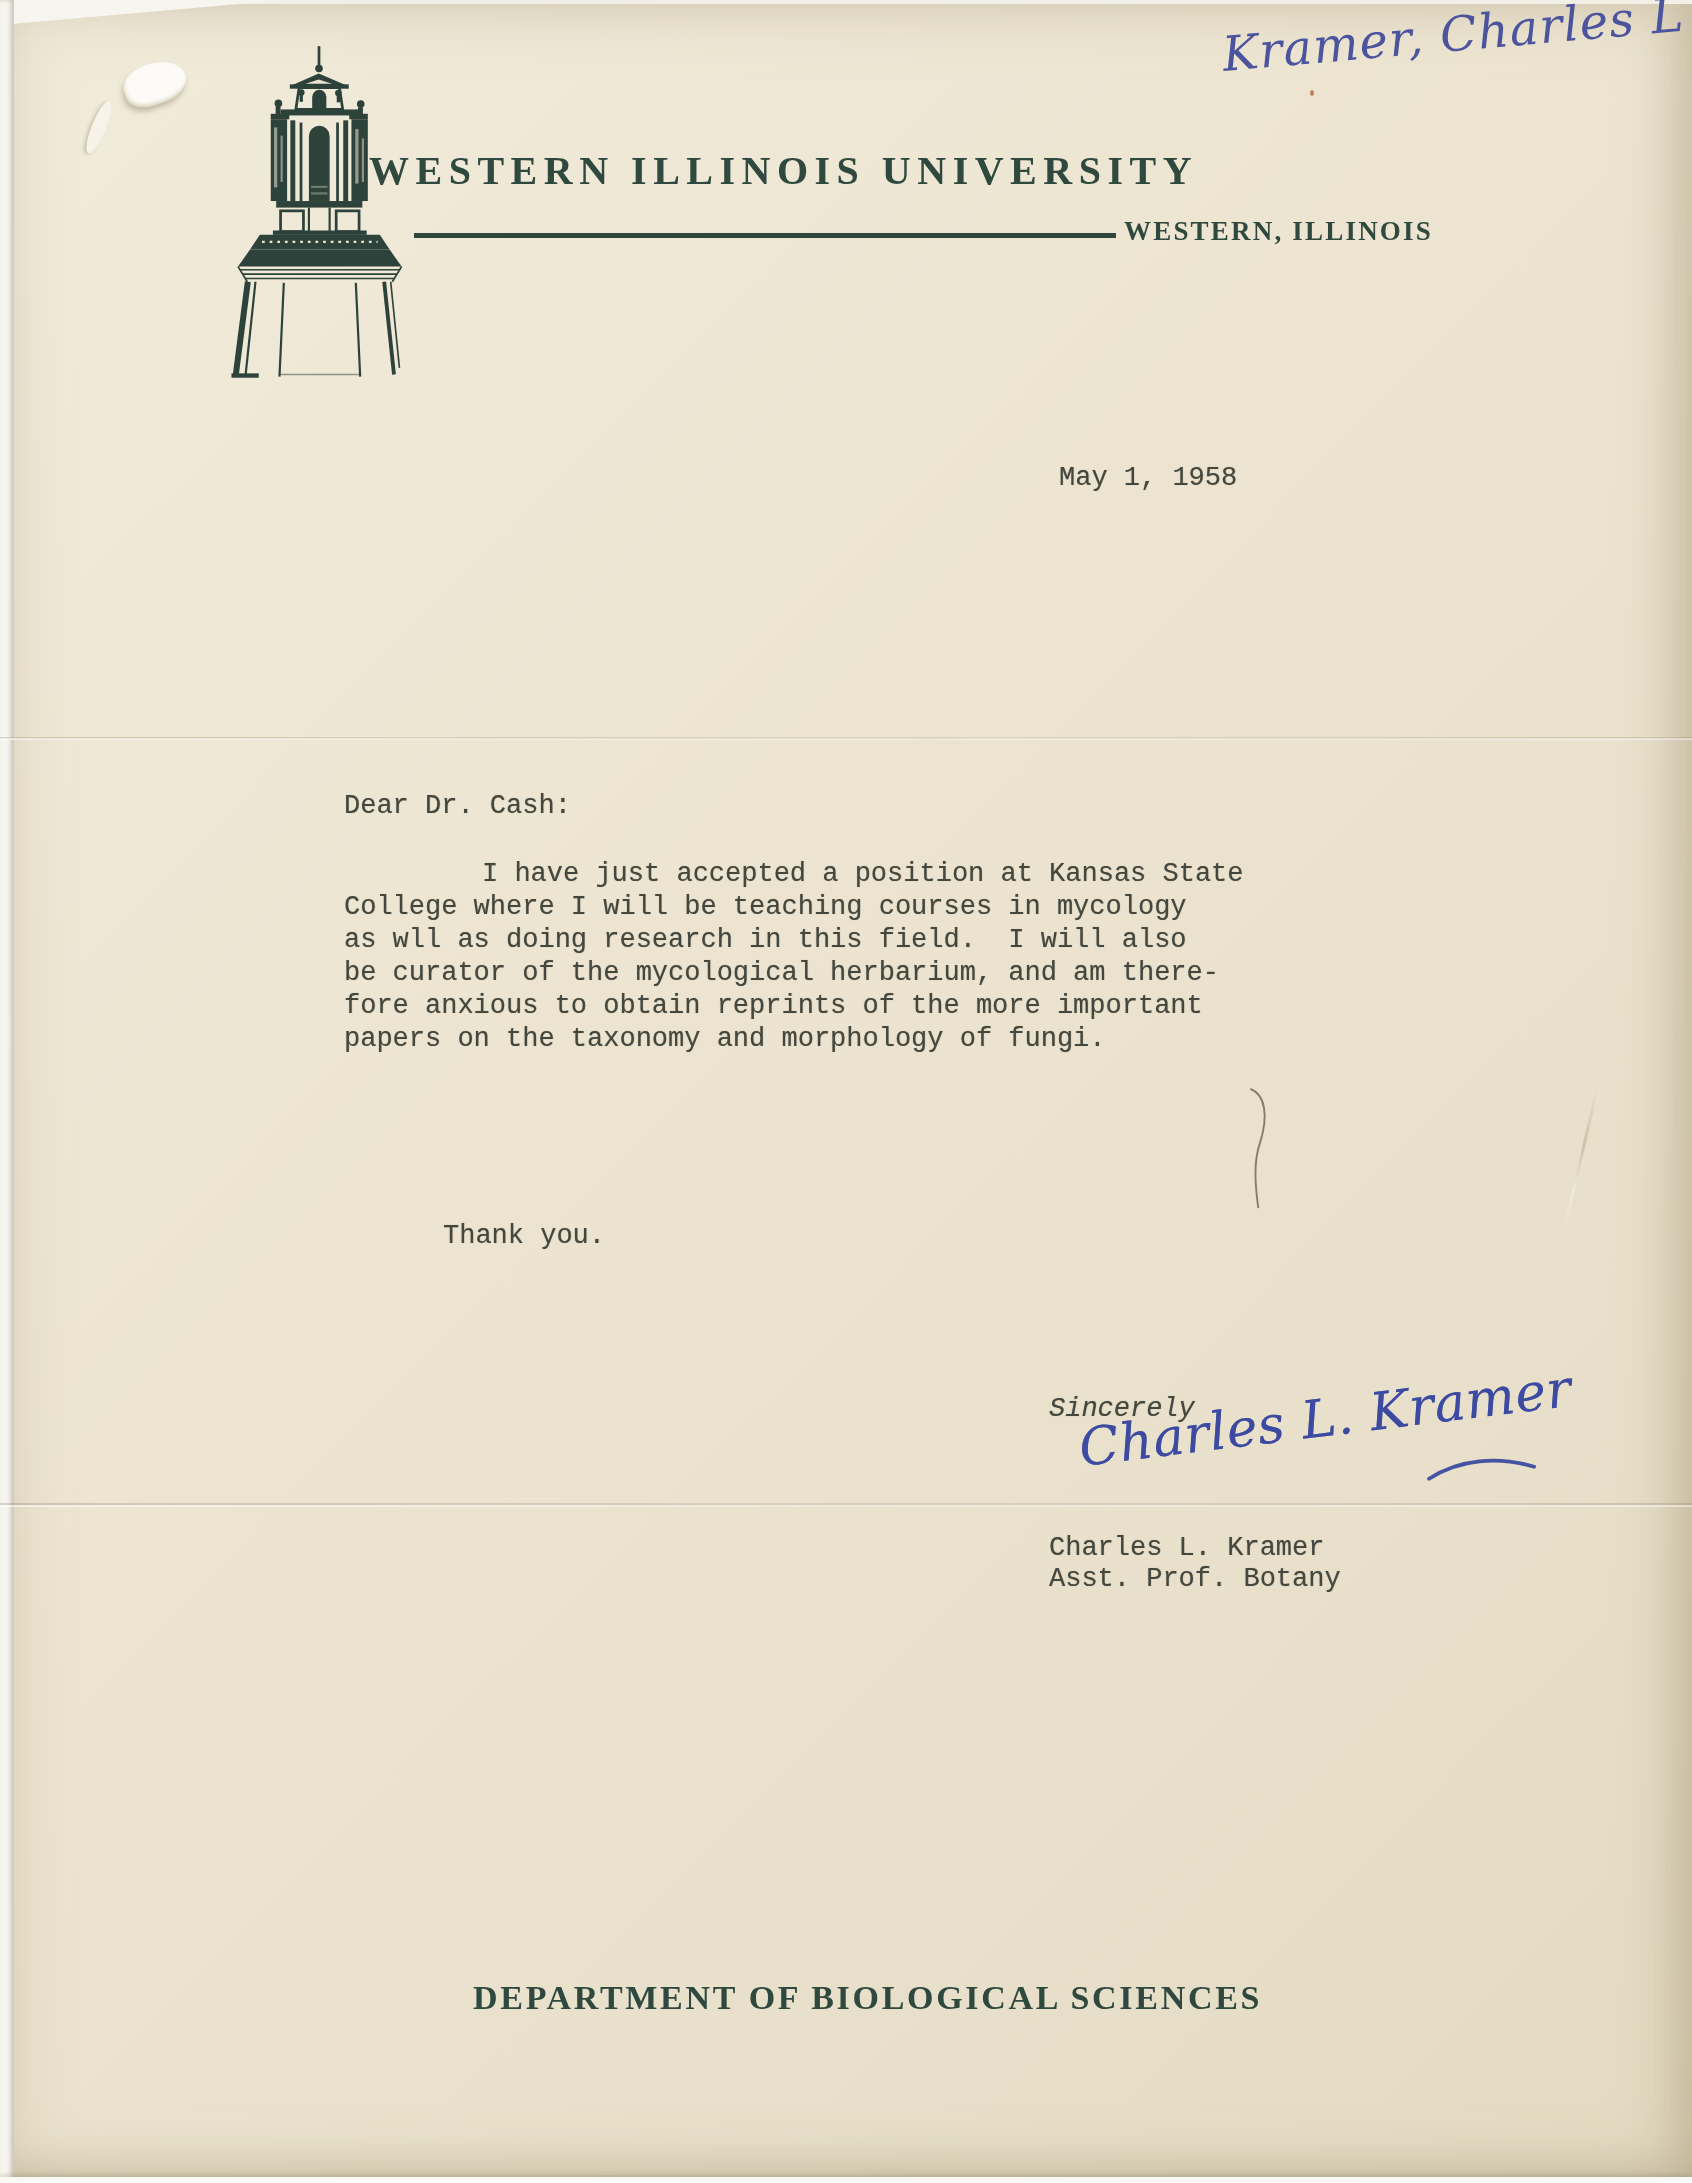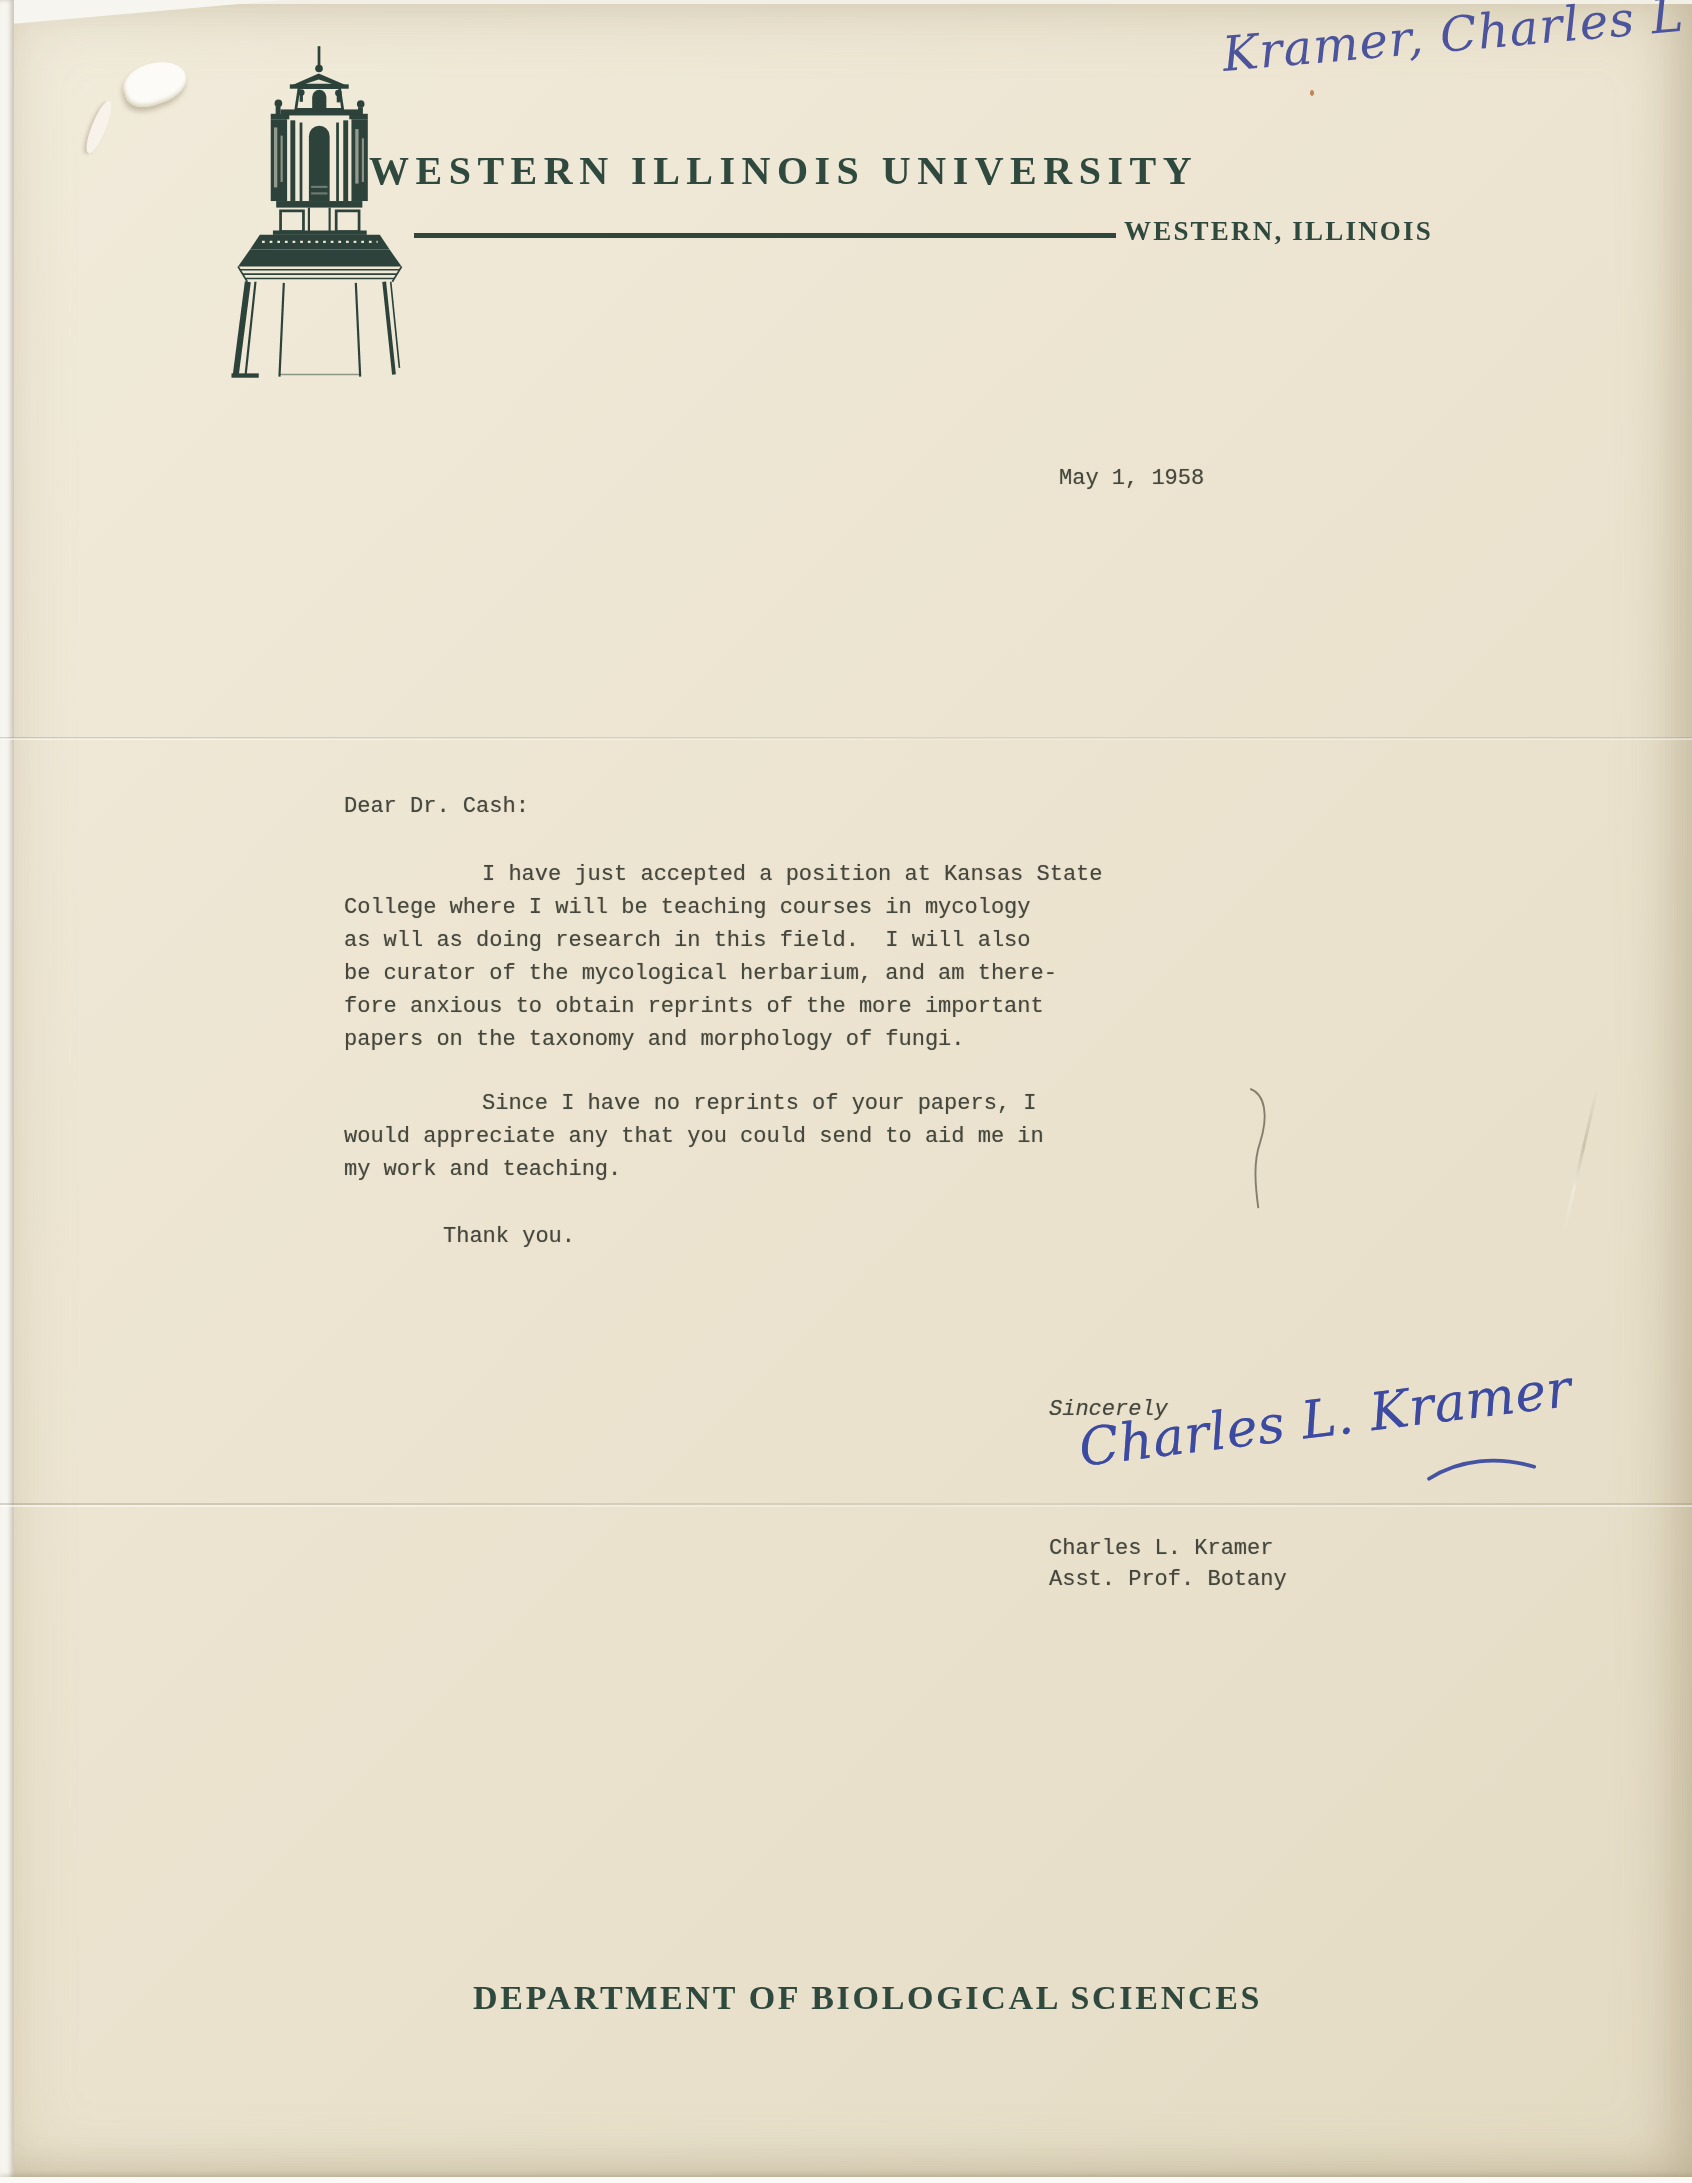--- a/index.html
+++ b/index.html
@@ -30,21 +30,21 @@
   
   .lh-title{position:absolute;left:369px;top:147px;font-family:"Liberation Serif",serif;font-weight:700;
     font-size:40px;letter-spacing:6.5px;color:#30493f;white-space:nowrap;}
   .lh-rule{position:absolute;left:414px;top:233px;width:702px;height:4.9px;background:#2e463c;}
   .lh-loc{position:absolute;left:1124px;top:216px;font-family:"Liberation Serif",serif;font-weight:700;
     font-size:27px;letter-spacing:2.2px;color:#30493f;white-space:nowrap;}
   .lh-footer{position:absolute;left:473px;top:1979px;font-family:"Liberation Serif",serif;font-weight:700;
     font-size:34px;letter-spacing:2.7px;color:#30493f;white-space:nowrap;text-align:right;}
   .tower{position:absolute;left:229px;top:32px;}
   
-  .typed{position:absolute;white-space:pre;font-size:22px;line-height:33px;color:#44473d;
+  .typed{position:absolute;white-space:pre;font-size:27px;line-height:33px;color:#44473d;
     text-shadow:0 0 1.1px rgba(69,72,62,.35), 0.5px 0 0 rgba(110,55,60,.12);}
   .indent{text-indent:138px;}
   .t-date{left:1059px;top:462px;}
   .t-address{left:344px;top:591px;}
   .t-salutation{left:344px;top:790px;}
   .t-para1{left:344px;top:858px;}
   .t-para2{left:344px;top:1087px;}
   .t-thanks{left:443px;top:1220px;}
   .t-closing{left:1049px;top:1393px;font-style:italic;}
   .t-name{left:1049px;top:1532px;}
@@ -137,23 +137,20 @@
   <div class="hand hand-annotation">Kramer, Charles L</div>
 
   <div class="typed t-date">May 1, 1958</div>
   <div class="typed t-salutation">Dear Dr. Cash:</div>
   <div class="typed t-para1 indent">I have just accepted a position at Kansas State
 College where I will be teaching courses in mycology
 as wll as doing research in this field.  I will also
 be curator of the mycological herbarium, and am there-
 fore anxious to obtain reprints of the more important
 papers on the taxonomy and morphology of fungi.</div>
-  <div class="typed t-para2 indent">Since I have no reprints of your papers, I
-would appreciate any that you could send to aid me in
-my work and teaching.</div>
   <div class="typed t-thanks">Thank you.</div>
   <div class="typed t-closing">Sincerely</div>
 
   <div class="hand hand-signature">Charles L. Kramer</div>
   <svg class="swash" width="115" height="49" viewBox="0 0 210 90">
     <path d="M5 62 C60 26 132 20 198 40" stroke="#3c4ba1" stroke-width="7" stroke-linecap="round" fill="none" opacity=".95"></path>
   </svg>
 
   <div class="typed t-name">Charles L. Kramer</div>
   <div class="typed t-title">Asst. Prof. Botany</div>

